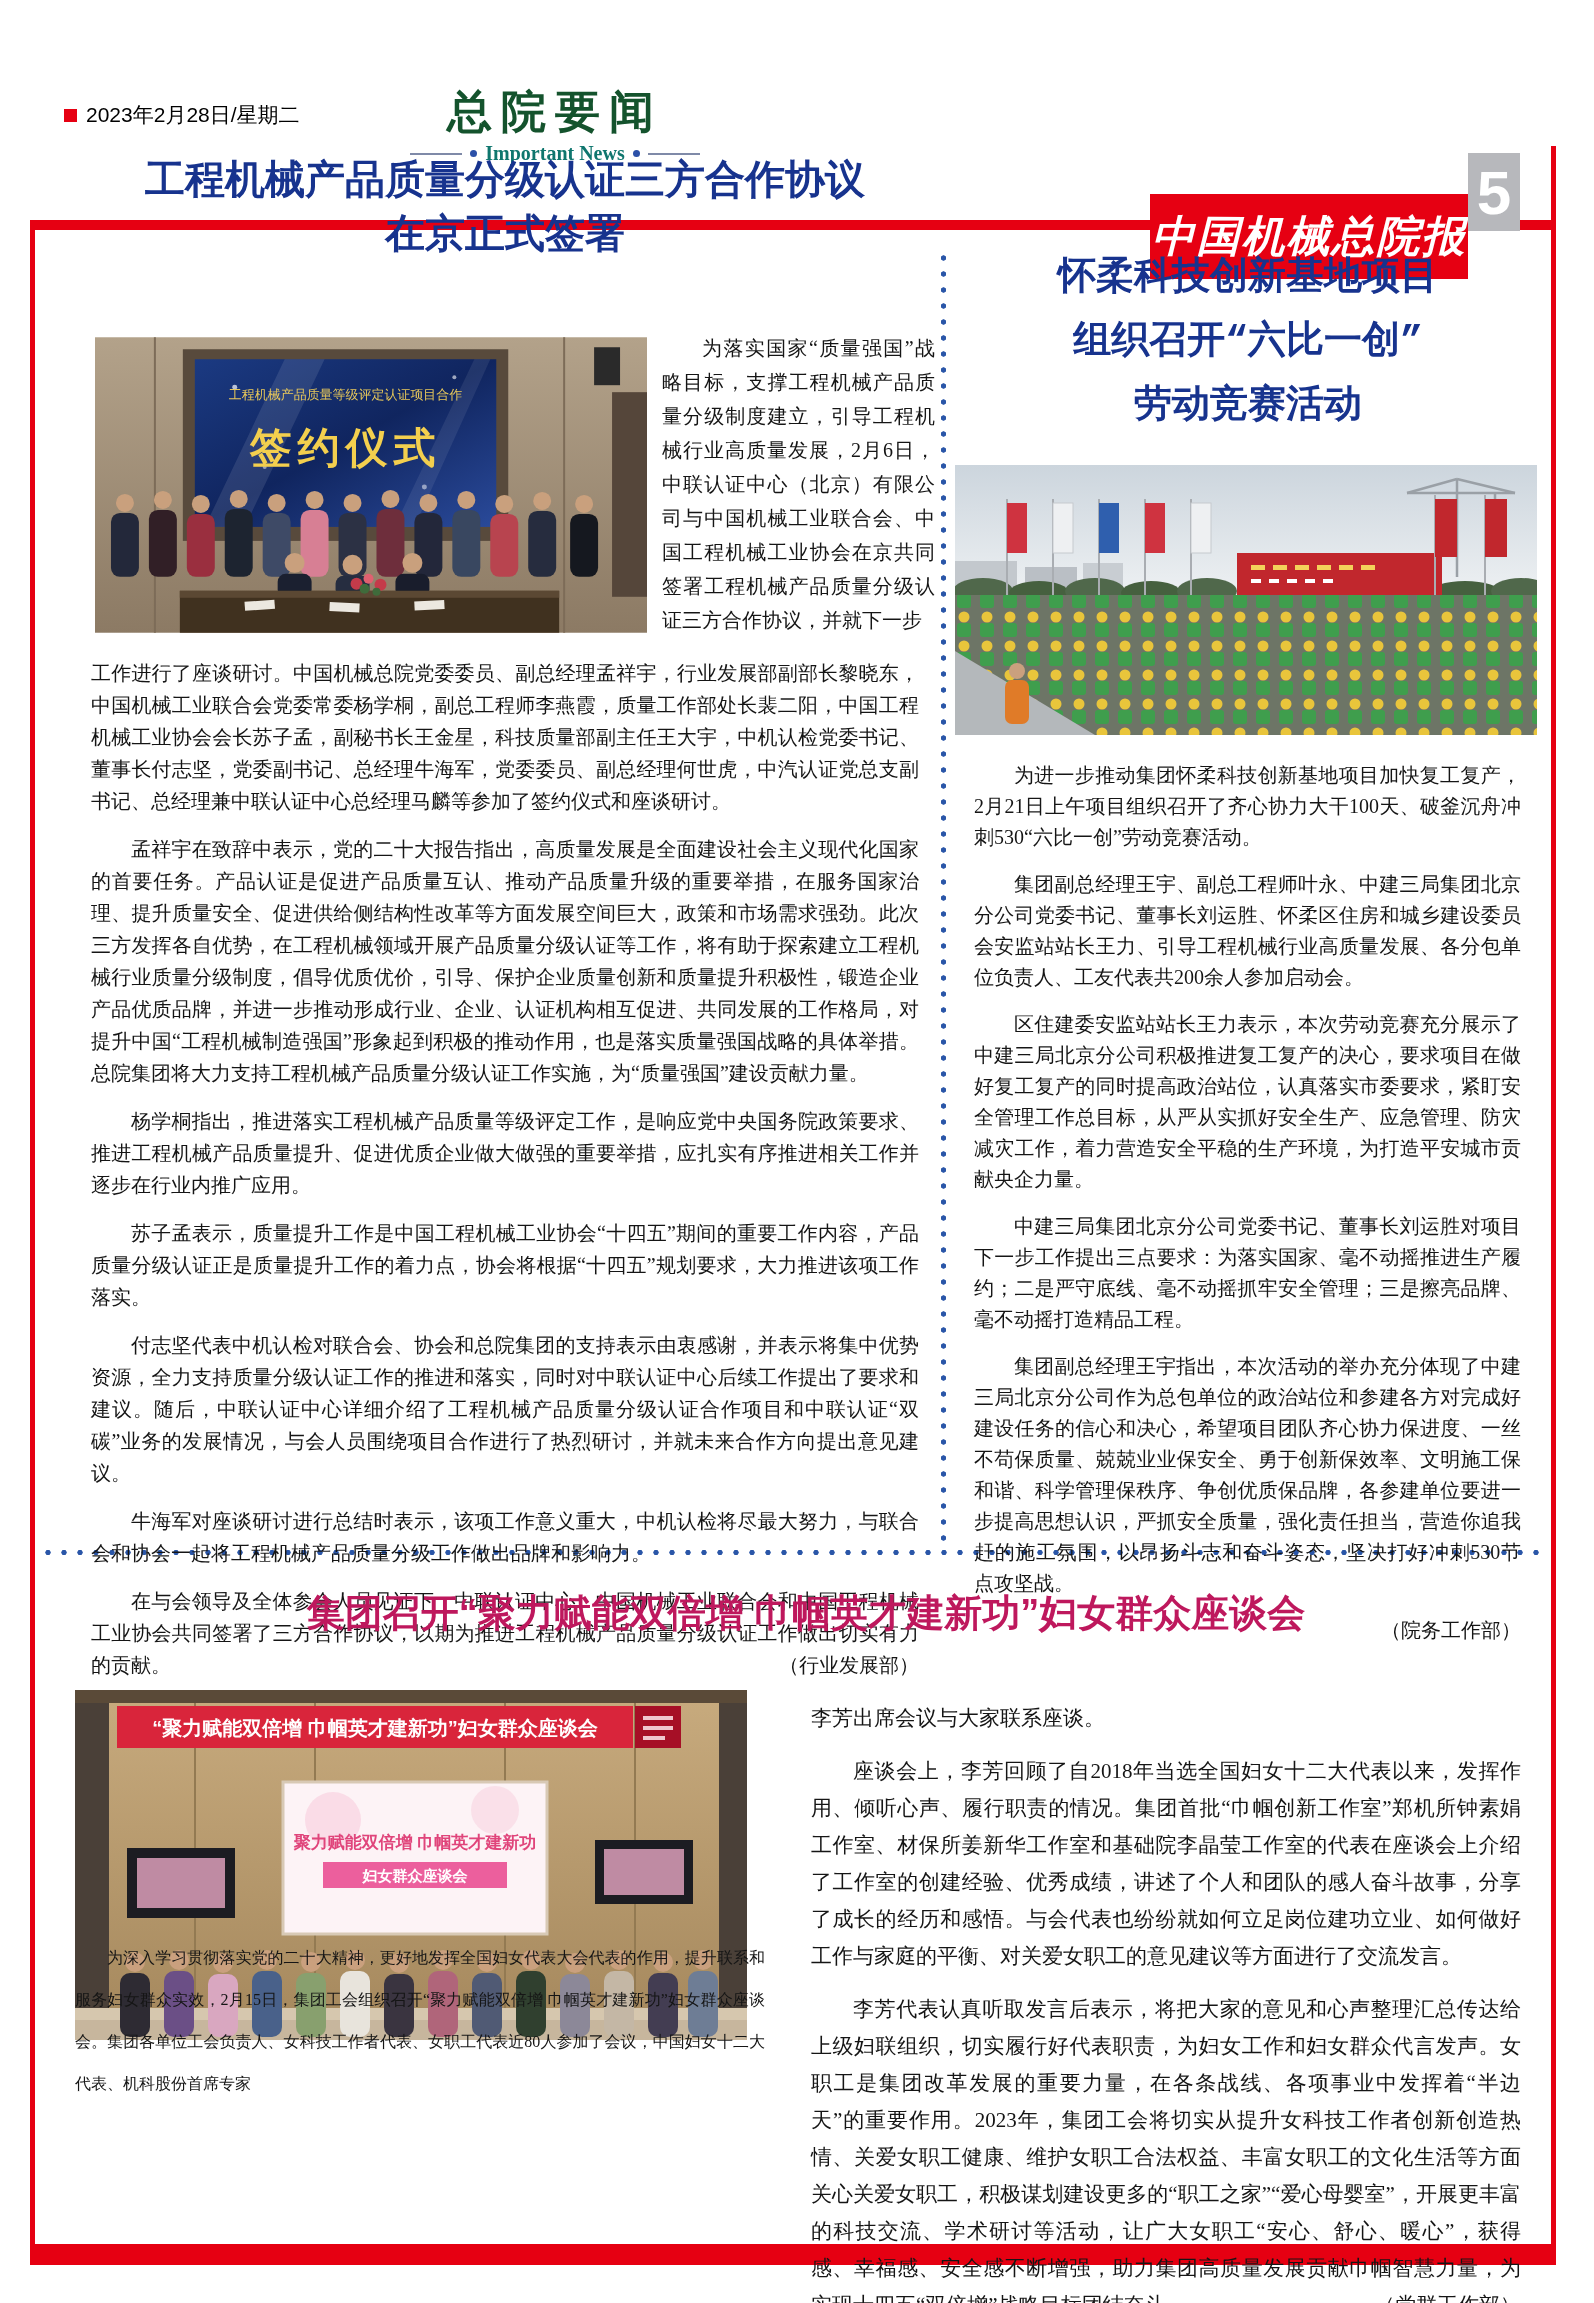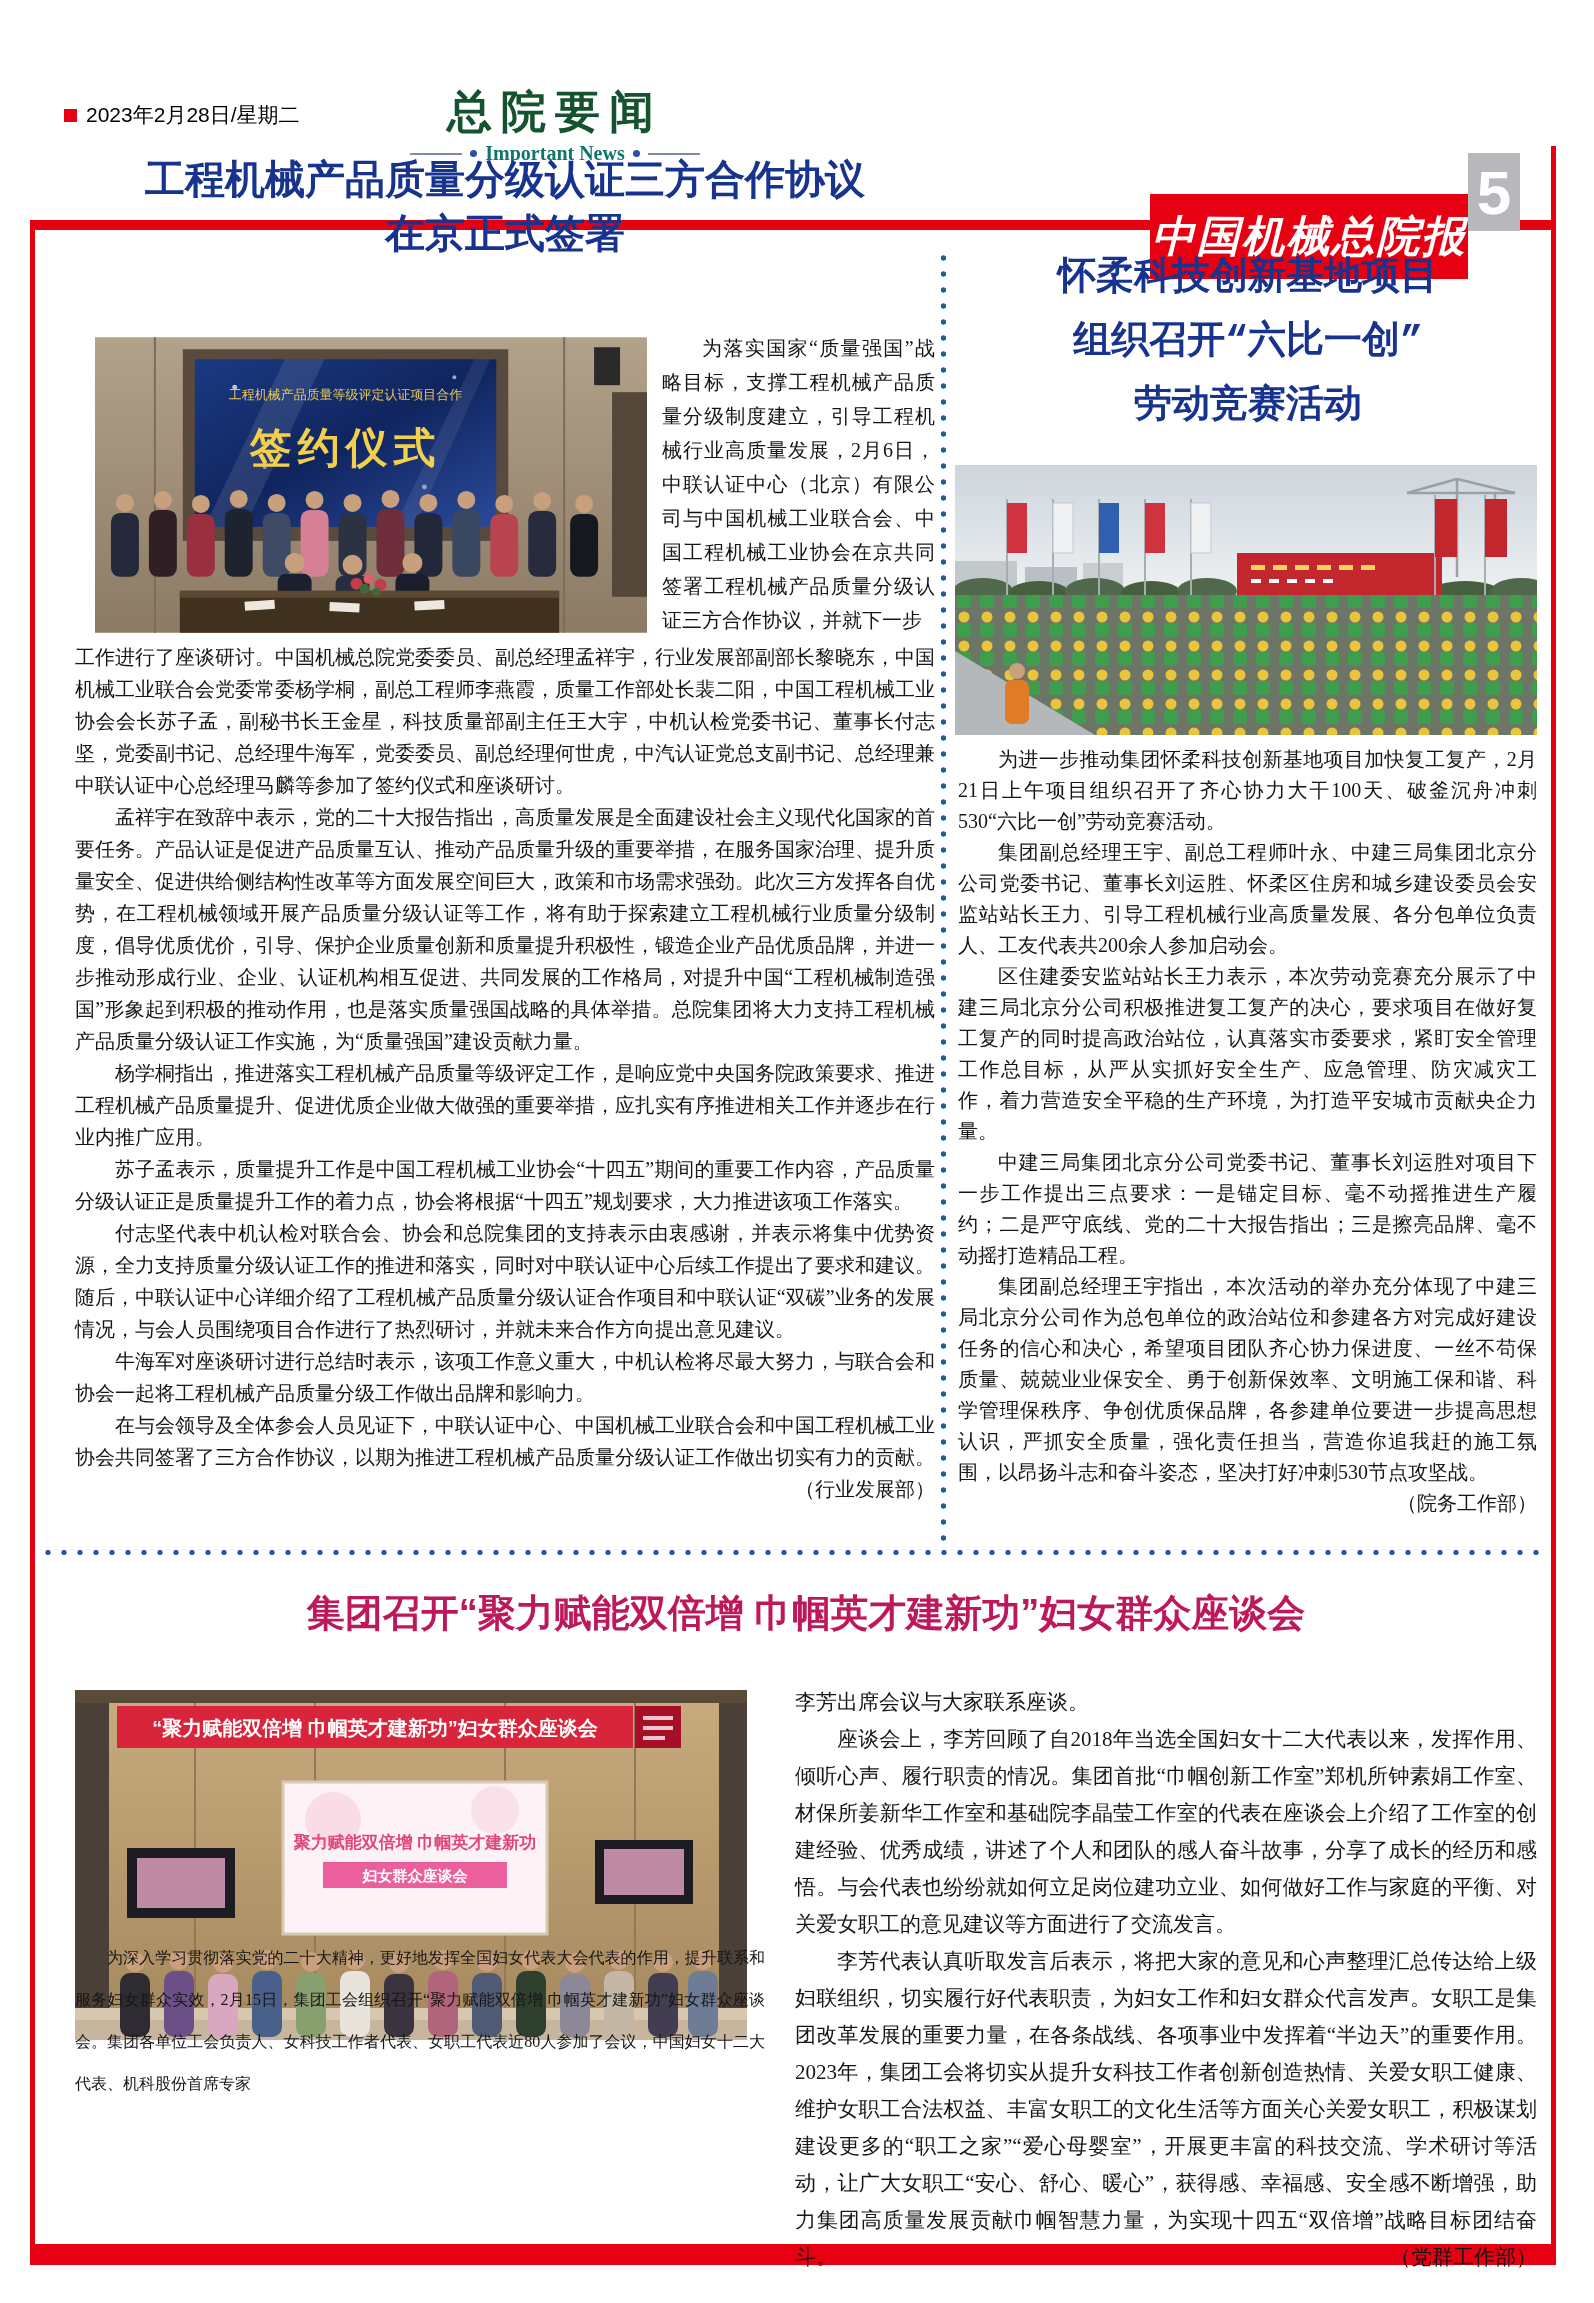--- a/index.html
+++ b/index.html
@@ -40,21 +40,21 @@
 
   
   .a1-title{position:absolute;left:75px;top:152px;width:860px;text-align:center;
             font-family:"Liberation Sans",sans-serif;font-weight:bold;font-size:40px;
             line-height:54px;color:#17338e;}
   .a1-photo{position:absolute;left:95px;top:337px;width:552px;height:296px;}
   .a1-lead{position:absolute;left:662px;top:331px;width:273px;height:310px;font-size:20px;
            line-height:34px;text-align:justify;text-indent:2em;overflow:hidden;}
   .a1-body{position:absolute;left:75px;top:641px;width:860px;font-size:20px;line-height:32px;
            text-align:justify;}
-  .a1-body p,.a2-body p,.a3-right p{margin:0;text-indent:2em;}
+  .a1-body p,.a2-body p,.a3-right p{margin:16px;text-indent:2em;}
   .no-indent{text-indent:0 !important;}
   .byline{float:right;}
 
   
   .a2-title{position:absolute;left:958px;top:246px;width:580px;text-align:center;
             font-family:Liberation Mono, monospace;font-weight:bold;font-size:38px;
             line-height:64px;color:#17338e;}
   .a2-photo{position:absolute;left:955px;top:465px;width:582px;height:270px;}
   .a2-body{position:absolute;left:958px;top:744px;width:579px;font-size:20px;line-height:31px;
            text-align:justify;}
@@ -274,21 +274,21 @@
         <circle cx="62" cy="206" r="8" fill="#caa07e"></circle>
           <rect x="50" y="215" width="24" height="44" rx="7" fill="#e07b28"></rect>
       </g>
     </svg>
   </div>
 
   <div class="a2-body">
     <p>为进一步推动集团怀柔科技创新基地项目加快复工复产，2月21日上午项目组织召开了齐心协力大干100天、破釜沉舟冲刺530“六比一创”劳动竞赛活动。</p>
     <p>集团副总经理王宇、副总工程师叶永、中建三局集团北京分公司党委书记、董事长刘运胜、怀柔区住房和城乡建设委员会安监站站长王力、引导工程机械行业高质量发展、各分包单位负责人、工友代表共200余人参加启动会。</p>
     <p>区住建委安监站站长王力表示，本次劳动竞赛充分展示了中建三局北京分公司积极推进复工复产的决心，要求项目在做好复工复产的同时提高政治站位，认真落实市委要求，紧盯安全管理工作总目标，从严从实抓好安全生产、应急管理、防灾减灾工作，着力营造安全平稳的生产环境，为打造平安城市贡献央企力量。</p>
-    <p>中建三局集团北京分公司党委书记、董事长刘运胜对项目下一步工作提出三点要求：一是锚定目标、毫不动摇推进生产履约；二是严守底线、党的二十大报告指出；三是擦亮品牌、毫不动摇打造精品工程。</p>
+    <p>中建三局集团北京分公司党委书记、董事长刘运胜对项目下一步工作提出三点要求：为落实国家、毫不动摇推进生产履约；二是严守底线、毫不动摇抓牢安全管理；三是擦亮品牌、毫不动摇打造精品工程。</p>
     <p>集团副总经理王宇指出，本次活动的举办充分体现了中建三局北京分公司作为总包单位的政治站位和参建各方对完成好建设任务的信心和决心，希望项目团队齐心协力保进度、一丝不苟保质量、兢兢业业保安全、勇于创新保效率、文明施工保和谐、科学管理保秩序、争创优质保品牌，各参建单位要进一步提高思想认识，严抓安全质量，强化责任担当，营造你追我赶的施工氛围，以昂扬斗志和奋斗姿态，坚决打好冲刺530节点攻坚战。</p>
     <p class="a2-byline">（院务工作部）</p>
   </div>
 
   <div class="a3-title">集团召开“聚力赋能双倍增 巾帼英才建新功”妇女群众座谈会</div>
 
   <div class="a3-photo">
     <svg viewBox="0 0 672 350" width="100%" height="100%">
       <defs>
         <linearGradient id="wall3" x1="0" y1="0" x2="0" y2="1">

